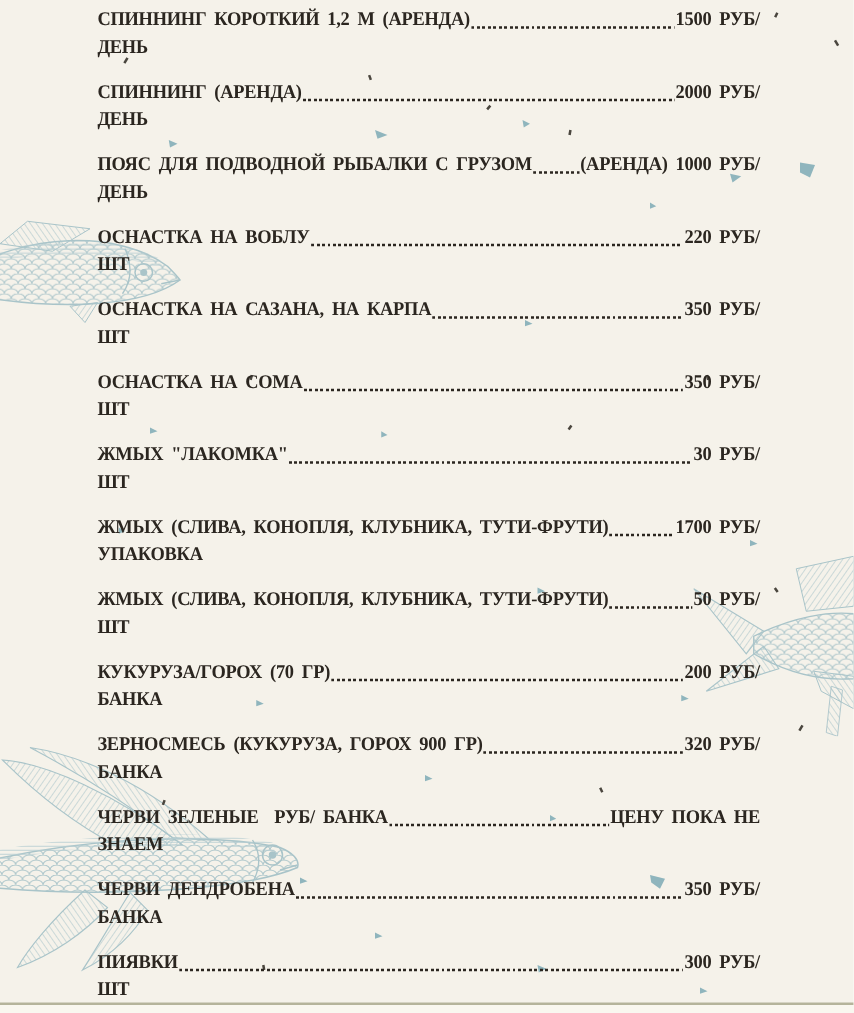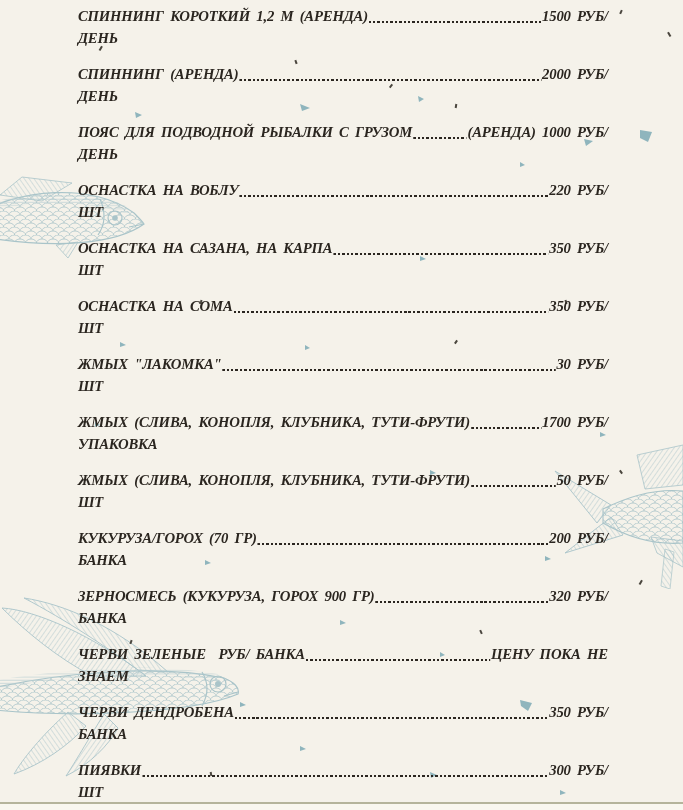--- a/index.html
+++ b/index.html
@@ -2,21 +2,20 @@
 <html><head>
 <meta charset="utf-8">
 <style>
   html,body{margin:0;padding:0;}
   .page{
     position:relative;
     width:683px;height:810px;
     background:#f5f2ea;
     overflow:hidden;
     font-family:"Liberation Serif", serif;
-    font-style:italic;
   }
   
   .fish{position:absolute;pointer-events:none;}
   .fish-left{left:-2px;top:163px;}
   .fish-right{left:545px;top:443px;}
   .fish-bottom{left:-4px;top:596px;}
   .speckles{position:absolute;left:0;top:0;pointer-events:none;}
   .page-edge{
     position:absolute;left:0;right:0;bottom:0;height:6px;
     background:#f9f7ef;border-top:2px solid #b5b49b;

